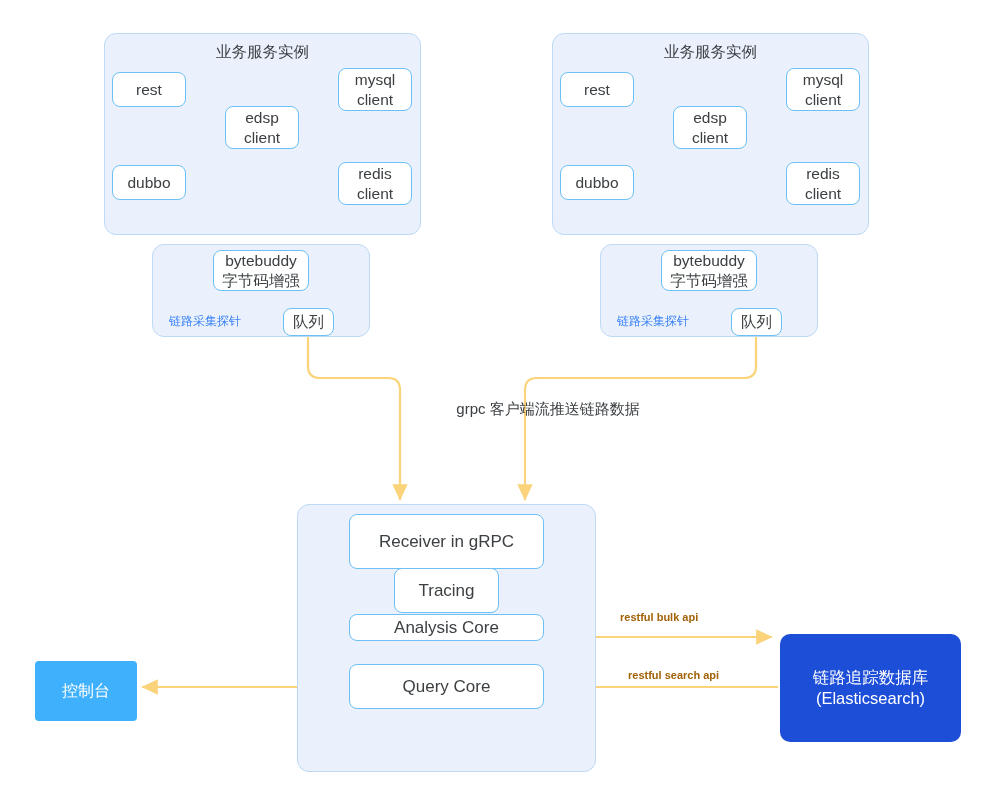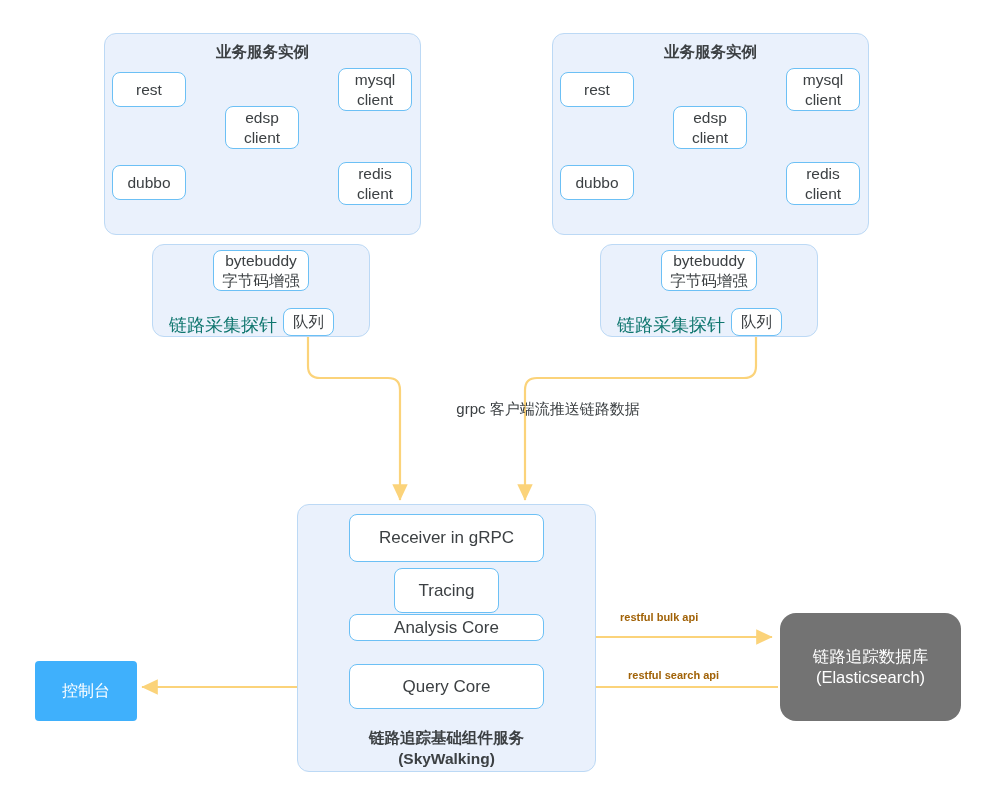--- a/index.html
+++ b/index.html
@@ -57,50 +57,51 @@
     color: #3c4043;
   }
   
   .filled {
     background: #3fb0fc;
     border-radius: 4px;
     color: #ffffff;
     font-size: 16px;
   }
   .filled-lg {
-    background: #737373;
-    border-radius: 16px;
+    background: #1d4ed8;
+    border-radius: 10px;
     color: #ffffff;
     font-size: 16.5px;
+    margin-top: 21px;
   }
   .caption {
     position: absolute;
     font-size: 15.5px;
-    font-weight: bold;
+    font-weight: normal;
     color: #3c4043;
     text-align: center;
     line-height: 1.35;
   }
   .plainlabel {
     position: absolute;
     font-size: 15px;
     color: #3c4043;
     white-space: nowrap;
   }
   .edgelabel {
     position: absolute;
     font-size: 11px;
     color: #a16207;
     white-space: nowrap;
     font-weight: bold;
   }
   .probe-label {
     position: absolute;
-    font-size: 18px;
-    color: #0f766e;
+    font-size: 12px;
+    color: #3b82f6;
     white-space: nowrap;
     font-family: Liberation Mono, monospace;
   }
   .two-line {
     flex-direction: column;
   }
 </style>
 </head>
 <body>
 
@@ -218,40 +219,36 @@
   </div>
   <div class="probe-label" style="left:617px; top:313px;">链路采集探针</div>
   <div class="node leaf" style="left:731px; top:308px; width:51px; height:28px;">
     <span>队列</span>
   </div>
 
   <div class="plainlabel" style="left:0px; top:400px; width:1000px; text-align:center;padding-left:48px;">grpc 客户端流推送链路数据</div>
 
   <div class="node panel" style="left:297px; top:504px; width:299px; height:268px;"></div>
 
-  <div class="node leaf-lg" style="left:349px; top:514px; width:195px; height:48px;">
+  <div class="node leaf-lg" style="left:349px; top:514px; width:195px; height:55px;">
     <span>Receiver in gRPC</span>
   </div>
 
   <div class="node leaf-lg" style="left:394px; top:568px; width:105px; height:45px;">
     <span>Tracing</span>
   </div>
 
   <div class="node leaf-lg" style="left:349px; top:614px; width:195px; height:27px;">
     <span>Analysis Core</span>
   </div>
 
   <div class="node leaf-lg" style="left:349px; top:664px; width:195px; height:45px;">
     <span>Query Core</span>
   </div>
 
-  <div class="caption" style="left:297px; top:728px; width:299px;">
-    <div>链路追踪基础组件服务</div>
-    <div>(SkyWalking)</div>
-  </div>
 
   <div class="node filled-lg two-line" style="left:780px; top:613px; width:181px; height:108px;">
     <span>链路追踪数据库</span>
     <span>(Elasticsearch)</span>
   </div>
 
   <div class="node filled" style="left:35px; top:661px; width:102px; height:60px;">
     <span>控制台</span>
   </div>
 

